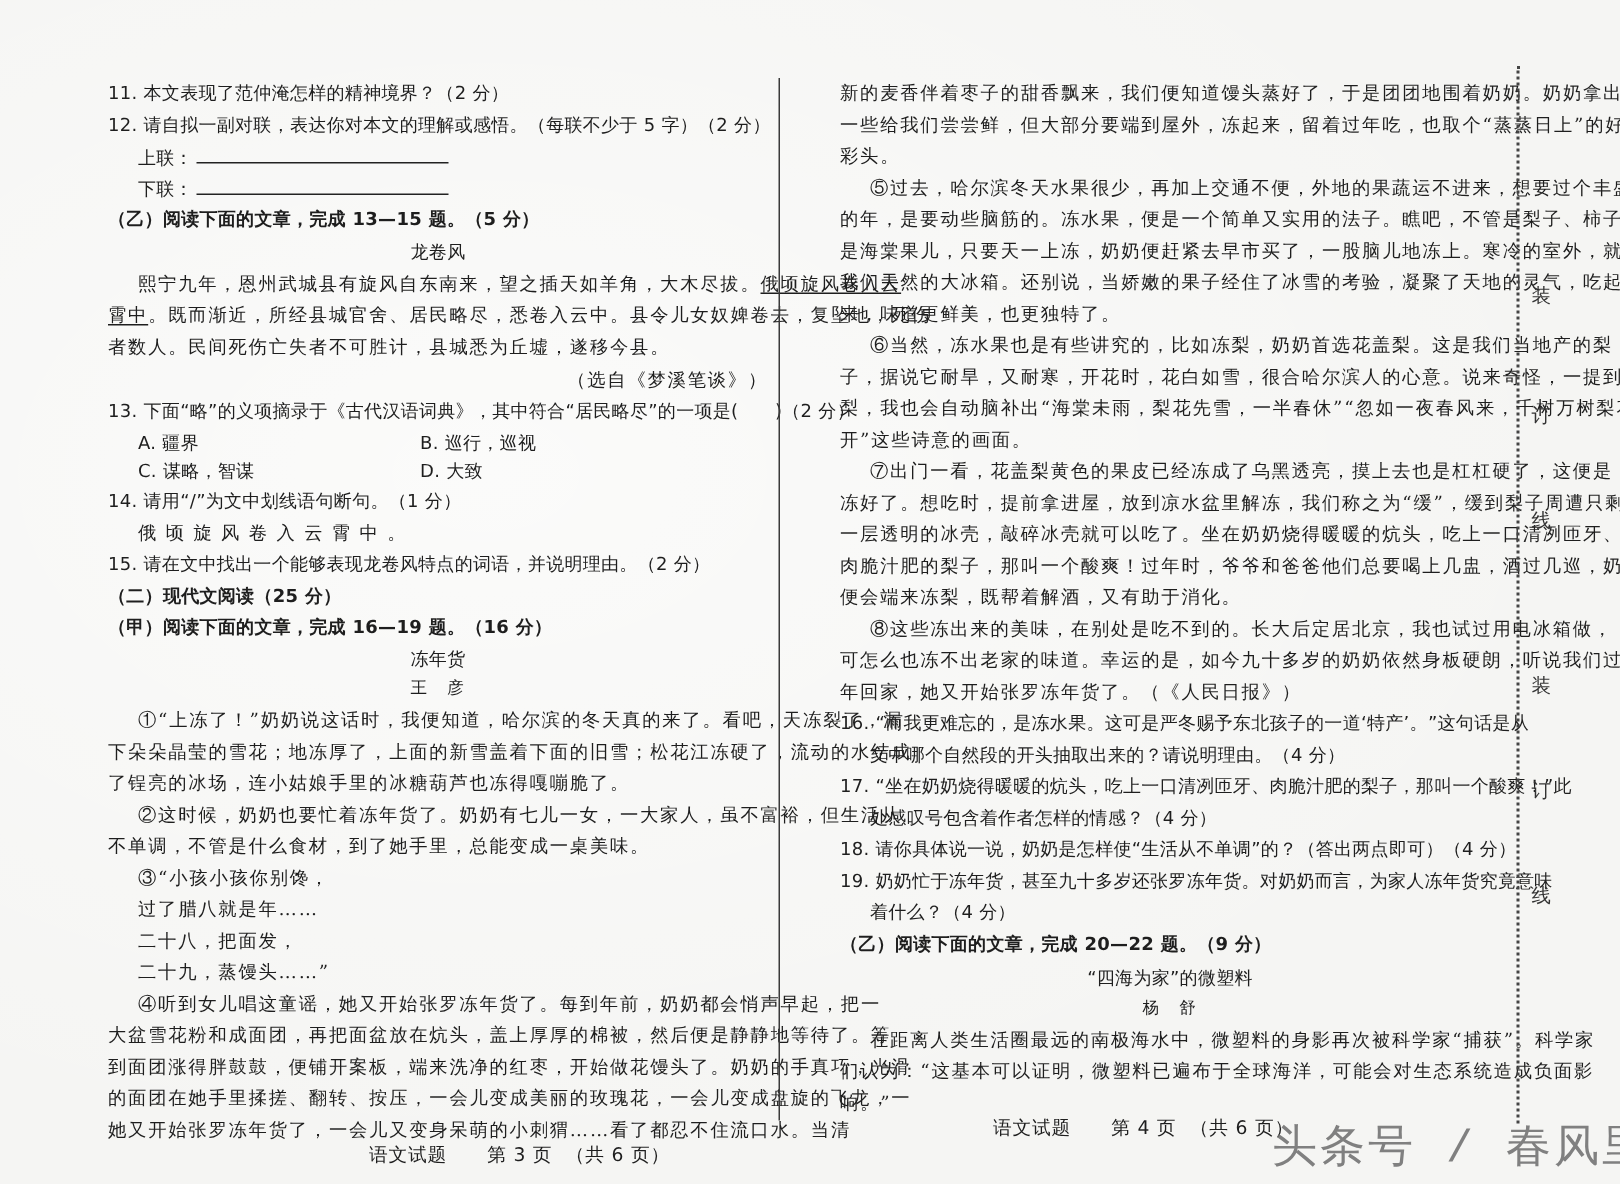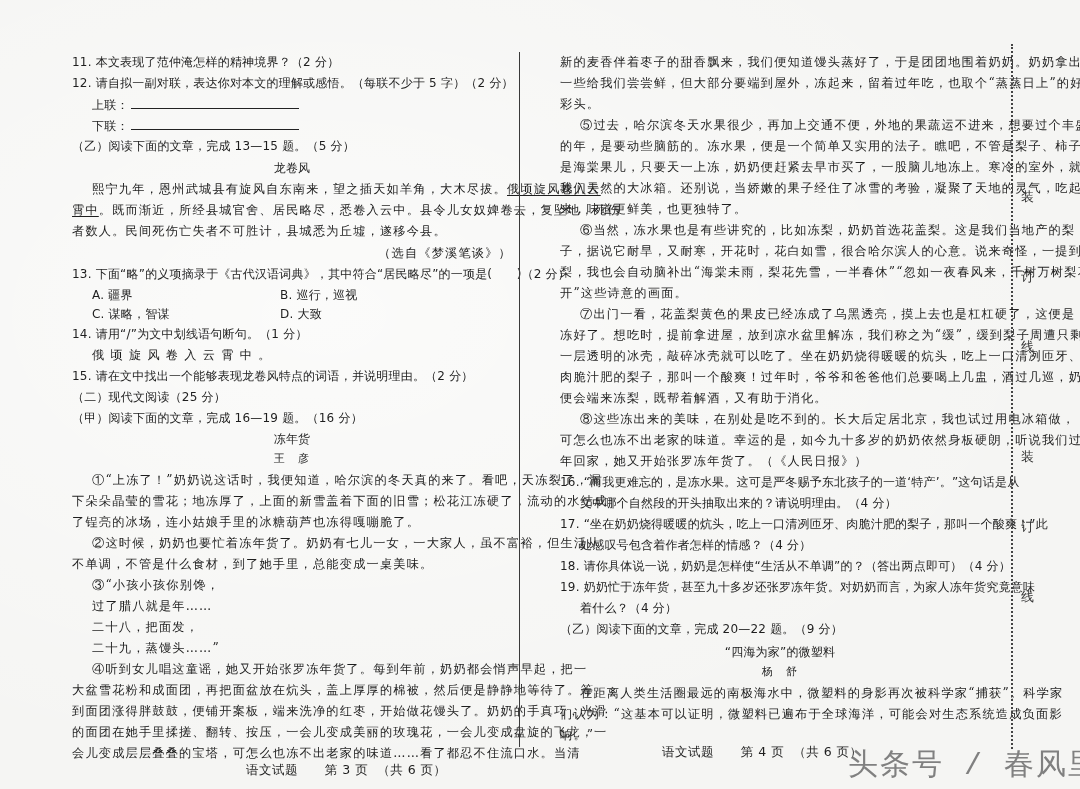--- a/index.html
+++ b/index.html
@@ -55,21 +55,21 @@
   .footer {
     position: absolute; font-size: 12.5px; font-family: "DejaVu Sans", sans-serif;
     white-space: nowrap; letter-spacing: 0.5px;
   }
   .watermark {
     position: absolute; left: 848px; top: 744px;
     font-size: 30px; color: #6c6c6c; letter-spacing: 2px;
     font-family: Liberation Mono, monospace; font-weight: 200;
     opacity: 0.85; white-space: nowrap;
   }
-  .bold { font-weight: normal; }
+  .bold { font-weight: bold; }
 </style>
 </head>
 <body>
 
 <div class="scan"></div>
 
 <div class="page page-left">
   <div class="line q" style="top:54px">11. 本文表现了范仲淹怎样的精神境界？（2 分）</div>
   <div class="line q" style="top:75px">12. 请自拟一副对联，表达你对本文的理解或感悟。（每联不少于 5 字）（2 分）</div>
   <div class="line q indent1" style="top:96px">
@@ -109,21 +109,21 @@
   <div class="line body-text indent1" style="top:535px">②这时候，奶奶也要忙着冻年货了。奶奶有七儿一女，一大家人，虽不富裕，但生活从</div>
   <div class="line body-text" style="top:556px">不单调，不管是什么食材，到了她手里，总能变成一桌美味。</div>
   <div class="line body-text indent1" style="top:577px">③“小孩小孩你别馋，</div>
   <div class="line body-text indent1" style="top:598px">过了腊八就是年……</div>
   <div class="line body-text indent1" style="top:619px">二十八，把面发，</div>
   <div class="line body-text indent1" style="top:640px">二十九，蒸馒头……”</div>
   <div class="line body-text indent1" style="top:661px">④听到女儿唱这童谣，她又开始张罗冻年货了。每到年前，奶奶都会悄声早起，把一</div>
   <div class="line body-text" style="top:682px">大盆雪花粉和成面团，再把面盆放在炕头，盖上厚厚的棉被，然后便是静静地等待了。等</div>
   <div class="line body-text" style="top:703px">到面团涨得胖鼓鼓，便铺开案板，端来洗净的红枣，开始做花馒头了。奶奶的手真巧，光滑</div>
   <div class="line body-text" style="top:724px">的面团在她手里揉搓、翻转、按压，一会儿变成美丽的玫瑰花，一会儿变成盘旋的飞龙，一</div>
-  <div class="line body-text" style="top:745px">会儿变成层层叠叠的宝塔，可怎么也冻不出老家的味道……看了都忍不住流口水。当清</div>
+  <div class="line body-text" style="top:745px">她又开始张罗冻年货了，一会儿又变身呆萌的小刺猬……看了都忍不住流口水。当清</div>
 </div>
 
 <div class="footer" style="left:246px; top:762px">
   <span>语文试题</span>&nbsp;&nbsp;&nbsp;&nbsp;&nbsp;
   <span>第 3 页</span>&nbsp;
   <span>（共 6 页）</span>
 </div>
 
 <div class="divider"></div>
 

